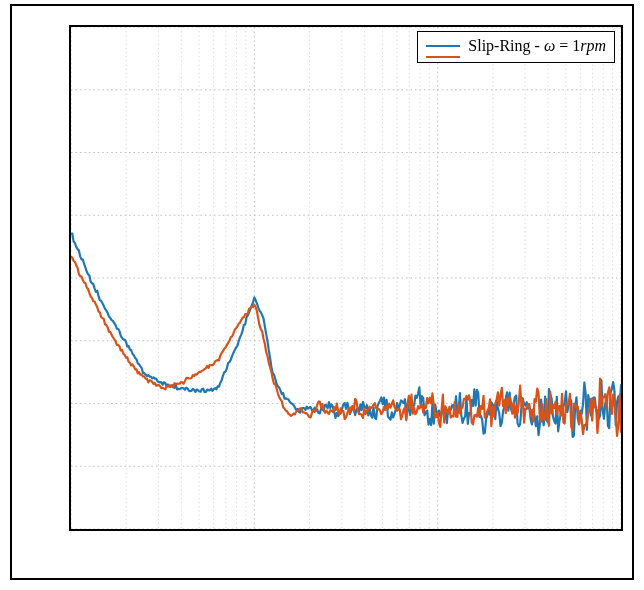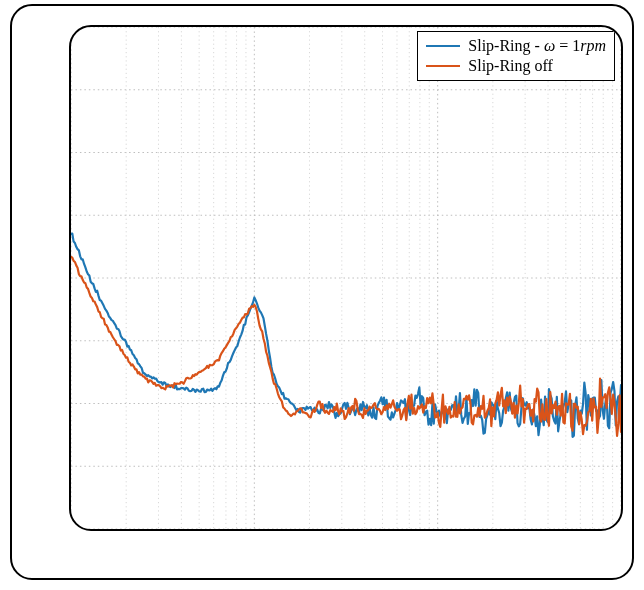--- a/index.html
+++ b/index.html
@@ -7,21 +7,20 @@
     padding: 0;
     background: #ffffff;
     width: 644px;
     height: 590px;
     overflow: hidden;
     font-family: "Times New Roman", Times, serif;
   }
   .frame {
     position: absolute;
     box-sizing: border-box;
-    border-radius: 22px;
   }
   .outer {
     left: 10px;
     top: 4px;
     width: 624px;
     height: 576px;
     border: 2px solid #000;
     background: #fff;
   }
   .plot {
@@ -137,16 +136,15 @@
       <polyline class="series" points="0.00,231.65 1.32,232.58 2.64,235.72 3.96,236.85 5.28,240.25 6.60,242.62 7.91,249.05 9.23,251.19 10.55,251.31 11.87,255.05 13.19,257.61 14.51,258.33 15.83,262.60 17.15,263.95 18.47,268.04 19.79,271.67 21.10,273.05 22.42,276.42 23.74,276.73 25.06,279.83 26.38,282.36 27.70,286.77 29.02,287.52 30.34,292.29 31.66,293.59 32.98,294.07 34.30,299.94 35.61,300.35 36.93,302.82 38.25,307.03 39.57,307.50 40.89,310.16 42.21,312.73 43.53,314.74 44.85,316.73 46.17,320.54 47.49,320.48 48.80,321.72 50.12,326.10 51.44,325.45 52.76,329.32 54.08,330.63 55.40,333.34 56.72,332.99 58.04,337.43 59.36,338.51 60.68,341.12 62.00,340.18 63.31,342.25 64.63,345.05 65.95,345.07 67.27,349.12 68.59,347.90 69.91,350.46 71.23,350.46 72.55,352.12 73.87,352.41 75.19,354.53 76.50,354.36 77.82,358.31 79.14,356.15 80.46,356.28 81.78,357.78 83.10,359.77 84.42,358.85 85.74,361.60 87.06,361.02 88.38,360.89 89.70,362.11 91.01,363.99 92.33,363.60 93.65,364.43 94.97,365.24 96.29,361.83 97.61,362.44 98.93,361.08 100.25,361.48 101.57,361.06 102.89,363.34 104.20,359.06 105.52,359.99 106.84,359.46 108.16,359.62 109.48,359.58 110.80,357.86 112.12,358.25 113.44,359.61 114.76,356.96 116.08,354.11 117.40,353.59 118.71,354.25 120.03,354.29 121.35,353.78 122.67,351.01 123.99,352.00 125.31,349.96 126.63,350.46 127.95,348.63 129.27,347.57 130.59,347.56 131.90,346.50 133.22,346.00 134.54,344.78 135.86,343.77 137.18,341.64 138.50,343.56 139.82,340.48 141.14,340.98 142.46,340.89 143.78,339.85 145.10,337.29 146.41,336.18 147.73,335.81 149.05,336.05 150.37,331.26 151.69,328.72 153.01,326.80 154.33,324.28 155.65,322.97 156.97,320.70 158.29,318.41 159.60,316.50 160.92,312.62 162.24,311.87 163.56,309.17 164.88,305.29 166.20,303.67 167.52,301.97 168.84,299.26 170.16,298.08 171.48,295.43 172.80,292.96 174.11,292.71 175.43,289.42 176.75,289.84 178.07,288.62 179.39,284.04 180.71,283.42 182.03,281.46 183.35,282.05 184.67,279.92 185.99,282.18 187.30,286.47 188.62,294.18 189.94,300.98 191.26,304.77 192.58,306.82 193.90,314.22 195.22,318.95 196.54,327.54 197.86,331.36 199.18,338.32 200.50,342.80 201.81,347.36 203.13,354.41 204.45,359.62 205.77,360.20 207.09,364.34 208.41,369.45 209.73,373.18 211.05,375.40 212.37,377.33 213.69,383.37 215.00,384.53 216.32,386.54 217.64,387.33 218.96,389.89 220.28,390.78 221.60,392.16 222.92,390.93 224.24,389.64 225.56,390.44 226.88,387.66 228.20,387.04 229.51,385.45 230.83,384.38 232.15,384.66 233.47,388.39 234.79,388.44 236.11,389.27 237.43,389.52 238.75,391.29 240.07,393.18 241.39,393.60 242.70,389.04 244.02,385.76 245.34,387.96 246.66,385.50 247.98,380.84 249.30,377.55 250.62,377.61 251.94,384.01 253.26,380.03 254.58,386.20 255.90,388.87 257.21,386.69 258.53,388.75 259.85,390.04 261.17,386.14 262.49,387.02 263.81,387.99 265.13,383.10 266.45,386.29 267.77,379.64 269.09,387.38 270.40,390.41 271.72,384.34 273.04,387.43 274.36,386.98 275.68,395.12 277.00,393.47 278.32,389.77 279.64,384.18 280.96,389.30 282.28,383.29 283.60,381.95 284.91,386.83 286.23,374.89 287.55,377.10 288.87,386.03 290.19,390.19 291.51,390.03 292.83,391.09 294.15,394.05 295.47,384.42 296.79,390.00 298.10,386.63 299.42,386.54 300.74,382.65 302.06,384.18 303.38,383.35 304.70,380.75 306.02,379.09 307.34,384.28 308.66,385.33 309.98,385.01 311.30,386.99 312.61,390.32 313.93,388.06 315.25,383.05 316.57,386.13 317.89,381.34 319.21,385.03 320.53,379.69 321.85,383.65 323.17,380.08 324.49,376.36 325.80,382.83 327.12,385.16 328.44,386.81 329.76,385.21 331.08,385.44 332.40,395.39 333.72,391.46 335.04,385.94 336.36,383.88 337.68,396.27 339.00,379.13 340.31,371.81 341.63,384.68 342.95,370.44 344.27,389.72 345.59,384.08 346.91,390.29 348.23,388.15 349.55,382.18 350.87,384.59 352.19,382.79 353.50,380.35 354.82,388.69 356.14,382.40 357.46,383.98 358.78,373.93 360.10,379.11 361.42,373.61 362.74,379.29 364.06,369.23 365.38,380.73 366.70,393.59 368.01,393.08 369.33,388.57 370.65,399.05 371.97,403.15 373.29,385.69 374.61,370.49 375.93,398.92 377.25,382.47 378.57,386.79 379.89,389.88 381.20,382.76 382.52,393.64 383.84,392.06 385.16,392.60 386.48,378.03 387.80,392.73 389.12,392.89 390.44,380.28 391.76,389.50 393.08,384.69 394.40,383.38 395.71,374.88 397.03,375.25 398.35,371.86 399.67,375.57 400.99,371.34 402.31,378.98 403.63,398.76 404.95,400.47 406.27,391.64 407.59,390.95 408.90,392.82 410.22,383.97 411.54,392.33 412.86,382.17 414.18,384.89 415.50,371.70 416.82,393.77 418.14,391.82 419.46,386.48 420.78,384.10 422.10,375.32 423.41,402.32 424.73,383.34 426.05,392.47 427.37,379.47 428.69,375.75 430.01,368.23 431.33,381.48 432.65,371.07 433.97,363.61 435.29,382.54 436.60,376.35 437.92,389.11 439.24,373.85 440.56,381.37 441.88,372.47 443.20,378.32 444.52,389.77 445.84,378.78 447.16,393.87 448.48,381.57 449.80,389.48 451.11,378.40 452.43,361.46 453.75,382.43 455.07,374.95 456.39,398.86 457.71,384.52 459.03,384.91 460.35,380.25 461.67,380.04 462.99,391.73 464.30,386.14 465.62,397.66 466.94,375.09 468.26,377.61 469.58,364.57 470.90,368.26 472.22,393.79 473.54,397.88 474.86,380.47 476.18,395.47 477.50,396.03 478.81,374.97 480.13,394.64 481.45,401.97 482.77,368.07 484.09,389.49 485.41,381.02 486.73,384.10 488.05,377.62 489.37,390.83 490.69,382.87 492.00,381.99 493.32,391.77 494.64,369.83 495.96,398.46 497.28,399.63 498.60,379.30 499.92,380.78 501.24,380.42 502.56,369.79 503.88,402.63 505.20,407.02 506.51,379.85 507.83,379.90 509.15,384.06 510.47,382.77 511.79,400.41 513.11,388.32 514.43,395.65 515.75,410.41 517.07,401.32 518.39,401.81 519.70,397.98 521.02,388.30 522.34,386.95 523.66,374.70 524.98,396.72 526.30,374.51 527.62,383.37 528.94,382.93 530.26,409.15 531.58,393.30 532.90,354.44 534.21,382.98 535.53,373.56 536.85,373.12 538.17,370.11 539.49,383.91 540.81,368.57 542.13,363.29 543.45,374.79 544.77,389.97 546.09,370.64 547.40,379.20 548.72,393.91 550.04,412.25 551.36,400.04 552.68,371.40 554.00,408.12" stroke="#d95319"></polyline>
     </svg>
 
   <div class="legend-box">
     <div class="legend-row">
       <span class="legend-swatch" style="border-color:#1f77b4"></span>
       <span class="legend-label" id="legend-label-0">Slip-Ring - <i>ω</i> = 1<i>rpm</i></span>
     </div>
     <div class="legend-row">
       <span class="legend-swatch" style="border-color:#d95319"></span>
-      <span class="legend-label" id="legend-label-1">Slip-Ring off</span>
     </div>
   </div>
 </div>
 
 </body></html>

